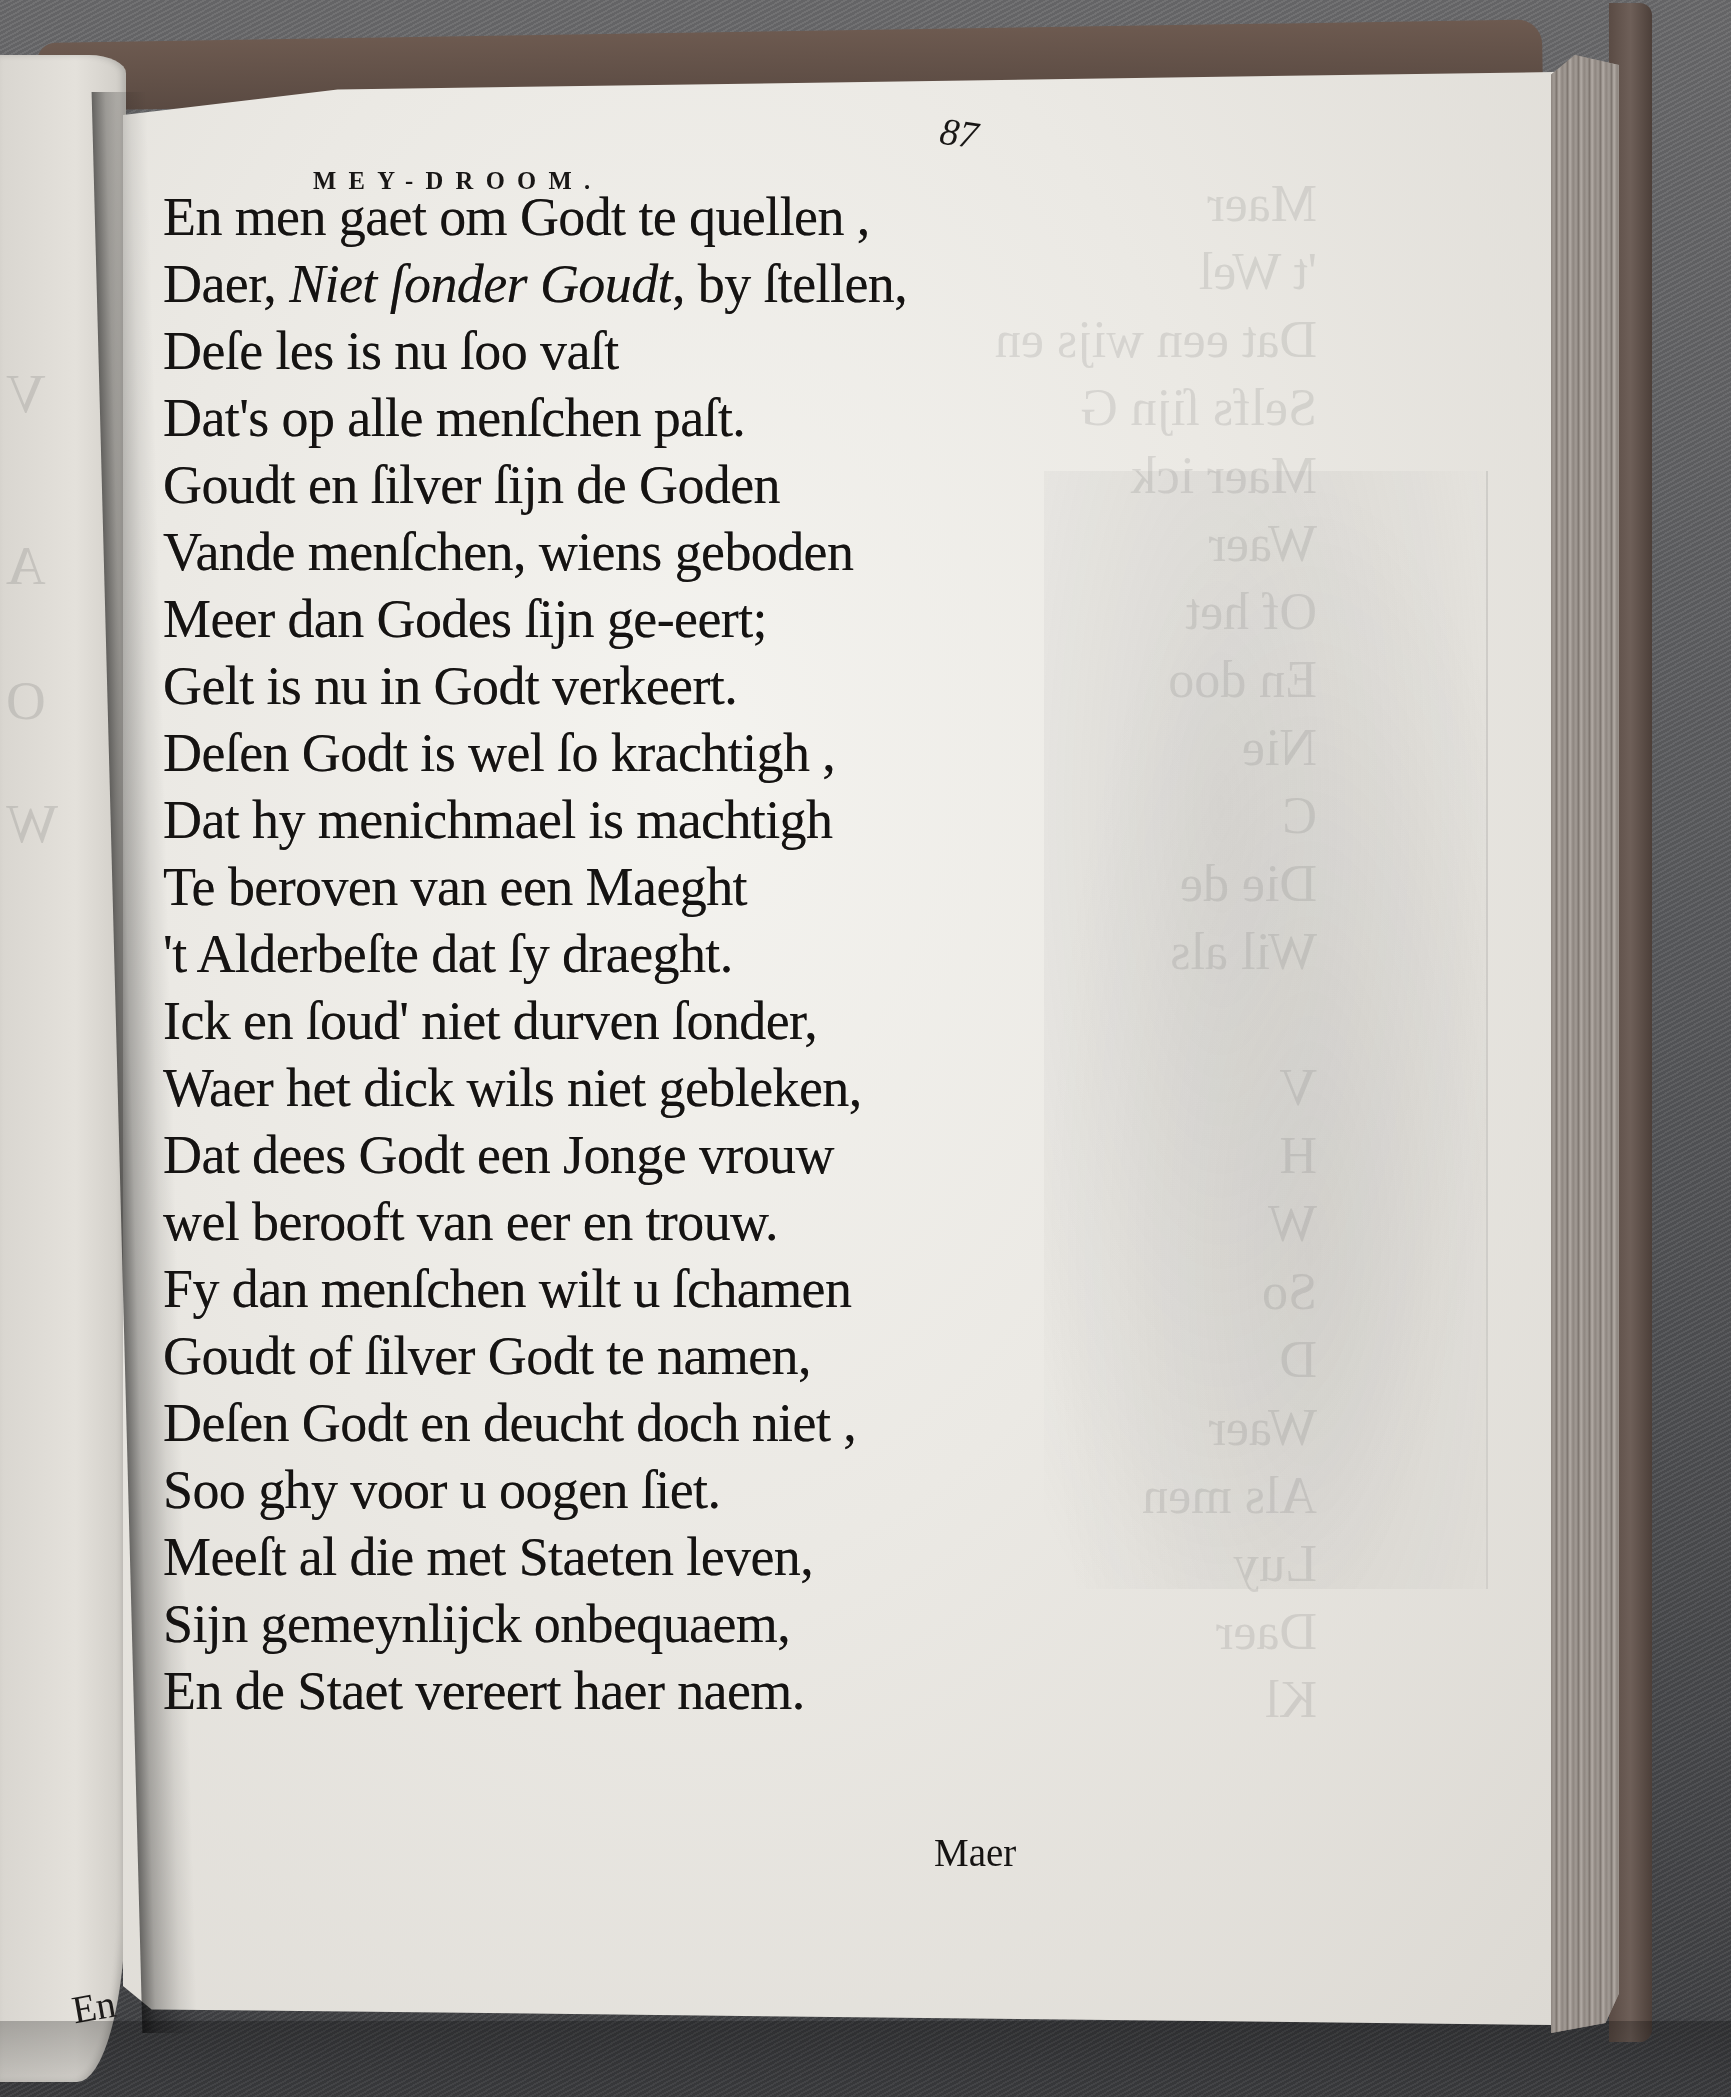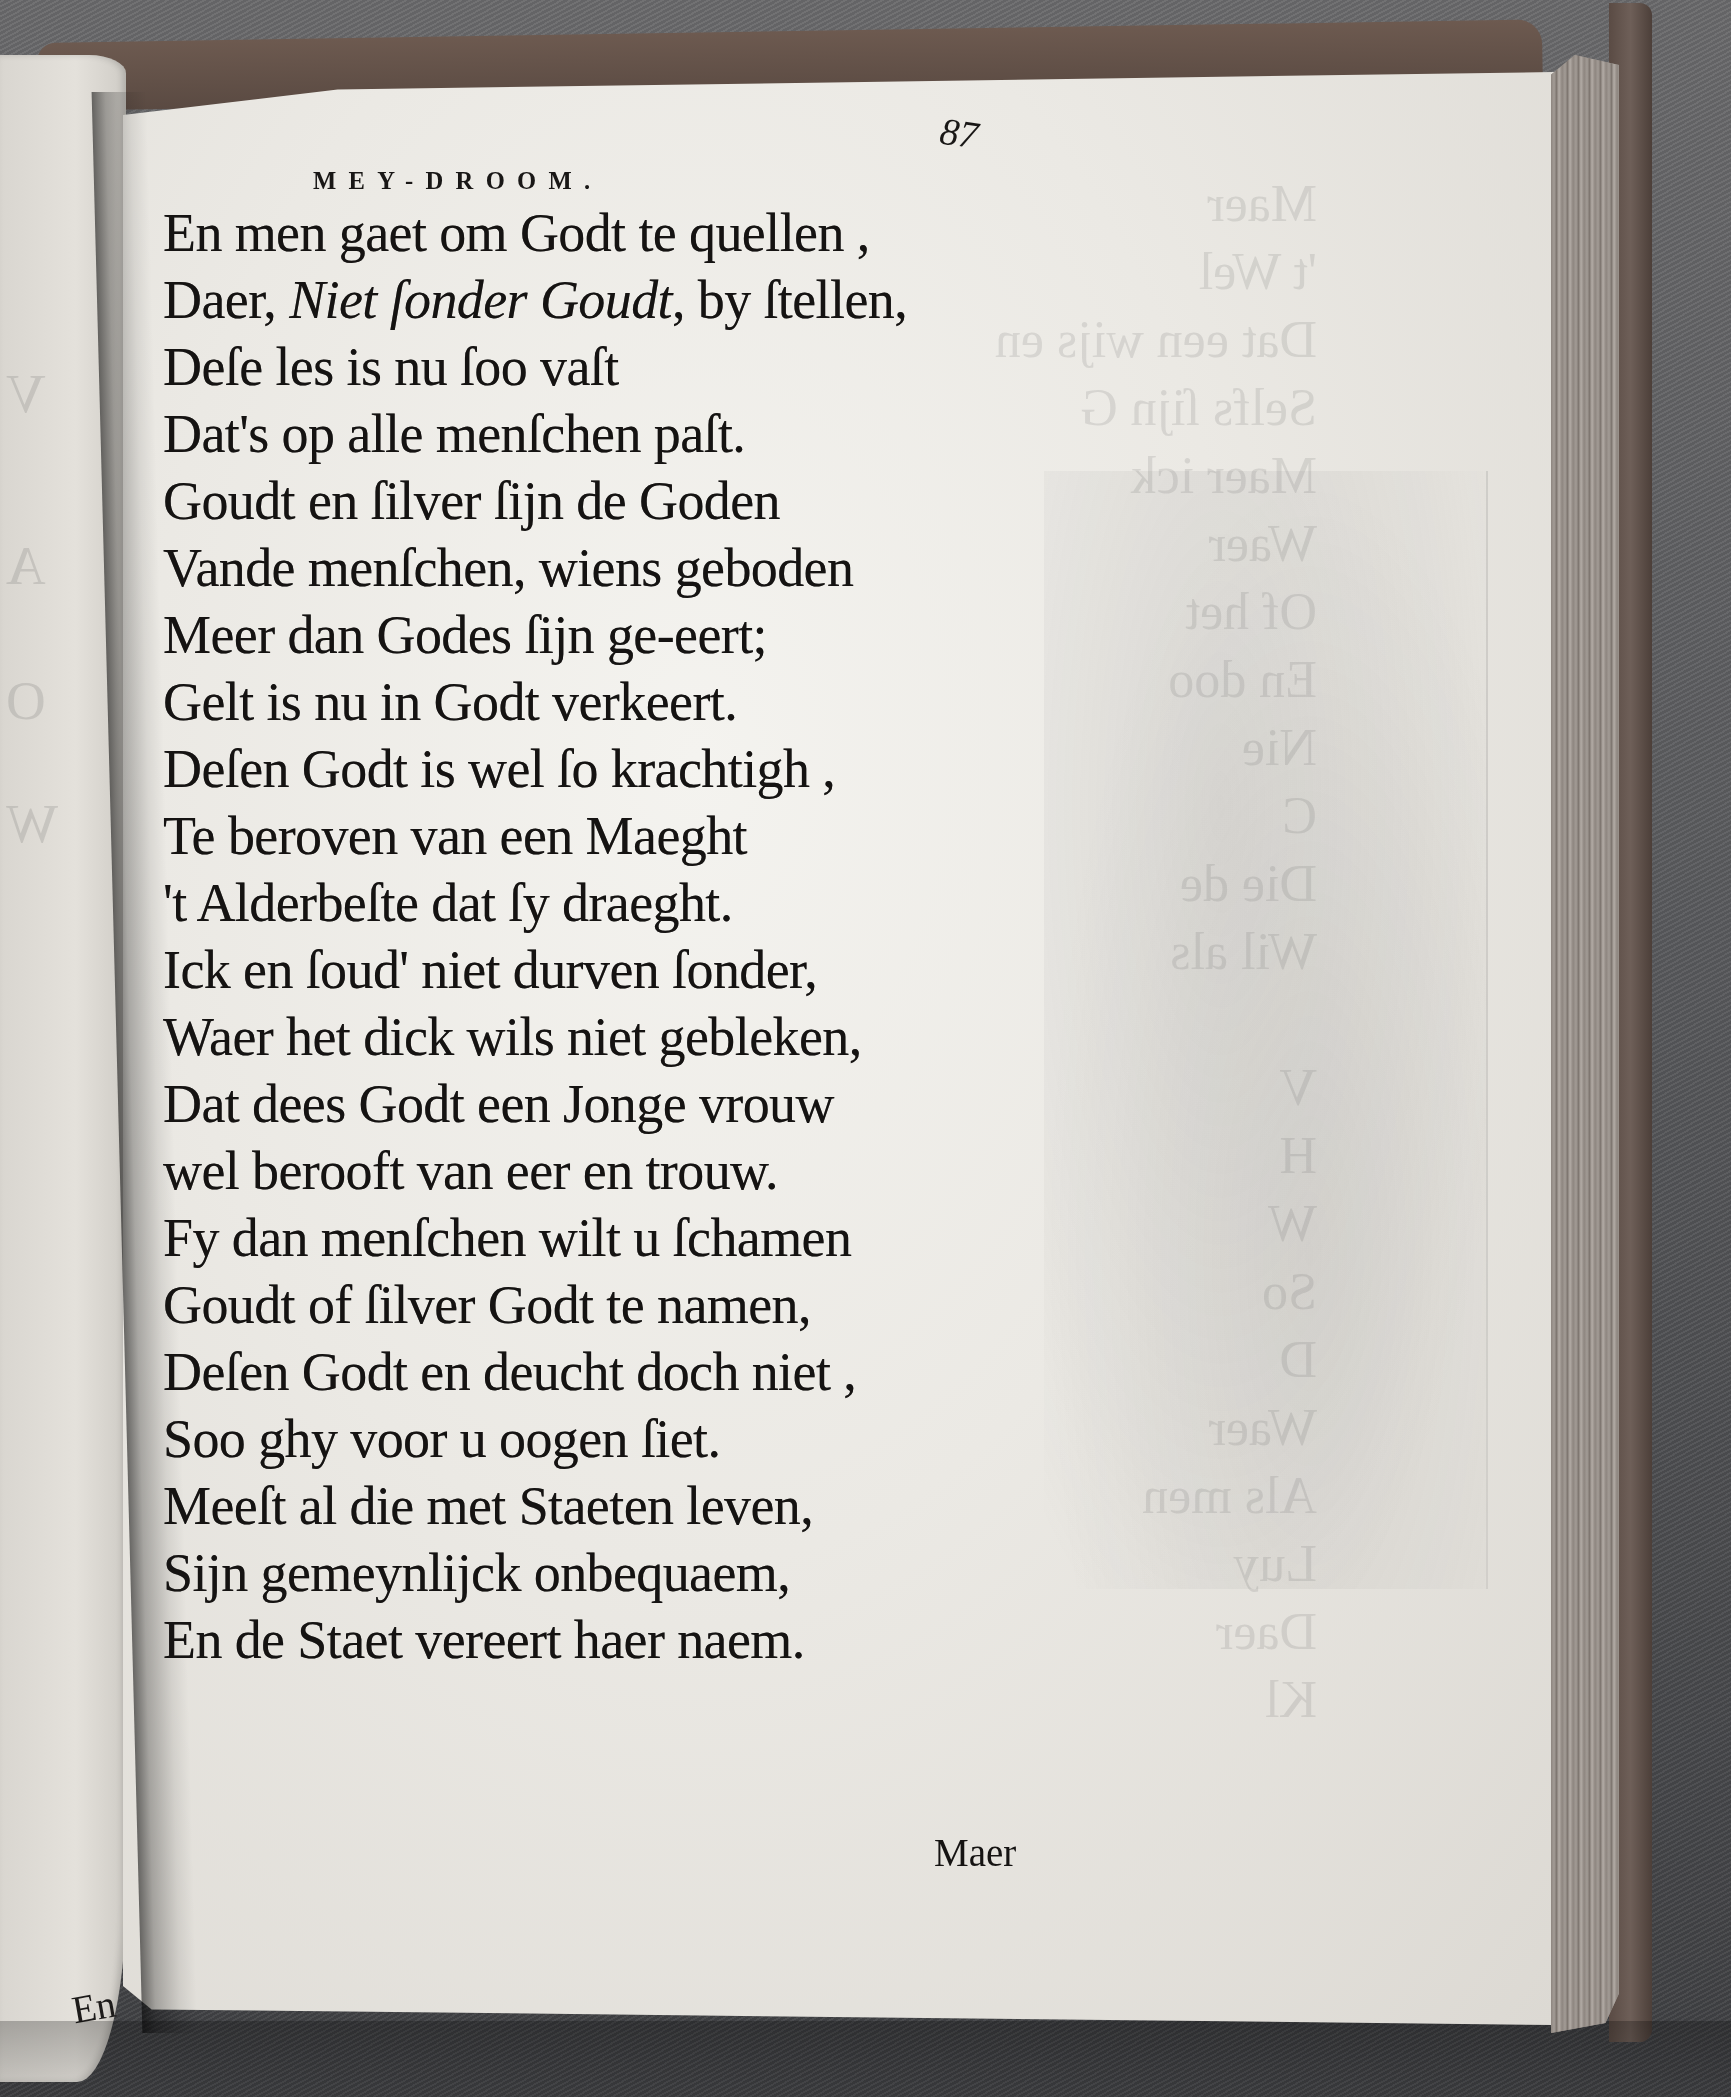--- a/index.html
+++ b/index.html
@@ -130,21 +130,21 @@
       font-size: 38px;
       color: #191716;
       font-style: italic;
       transform: rotate(8deg);
     }
 
     
     .verse {
       position: absolute;
       left: 163px;
-      top: 200px;
+      top: 184px;
       width: 921px;
       z-index: 4;
     }
     .verse-line {
       font-family: "Liberation Serif", serif;
       font-size: 54px;
       line-height: 67px;
       height: 67px;
       color: #151312;
       white-space: nowrap;
@@ -250,20 +250,21 @@
 <div class="verse">
   <div class="verse-line">En men gaet om Godt te quellen ,</div>
   <div class="verse-line"><span>Daer, </span><span class="it">Niet ſonder Goudt</span><span>, by ſtellen,</span></div>
   <div class="verse-line">Deſe les is nu ſoo vaſt</div>
   <div class="verse-line">Dat's op alle menſchen paſt.</div>
   <div class="verse-line">Goudt en ſilver ſijn de Goden</div>
   <div class="verse-line">Vande menſchen, wiens geboden</div>
   <div class="verse-line">Meer dan Godes ſijn ge-eert;</div>
   <div class="verse-line">Gelt is nu in Godt verkeert.</div>
   <div class="verse-line">Deſen Godt is wel ſo krachtigh ,</div>
+  <div class="verse-line">Dat hy menichmael is machtigh</div>
   <div class="verse-line">Te beroven van een Maeght</div>
   <div class="verse-line">'t Alderbeſte dat ſy draeght.</div>
   <div class="verse-line">Ick en ſoud' niet durven ſonder,</div>
   <div class="verse-line">Waer het dick wils niet gebleken,</div>
   <div class="verse-line">Dat dees Godt een Jonge vrouw</div>
   <div class="verse-line">wel berooft van eer en trouw.</div>
   <div class="verse-line">Fy dan menſchen wilt u ſchamen</div>
   <div class="verse-line">Goudt of ſilver Godt te namen,</div>
   <div class="verse-line">Deſen Godt en deucht doch niet ,</div>
   <div class="verse-line">Soo ghy voor u oogen ſiet.</div>

